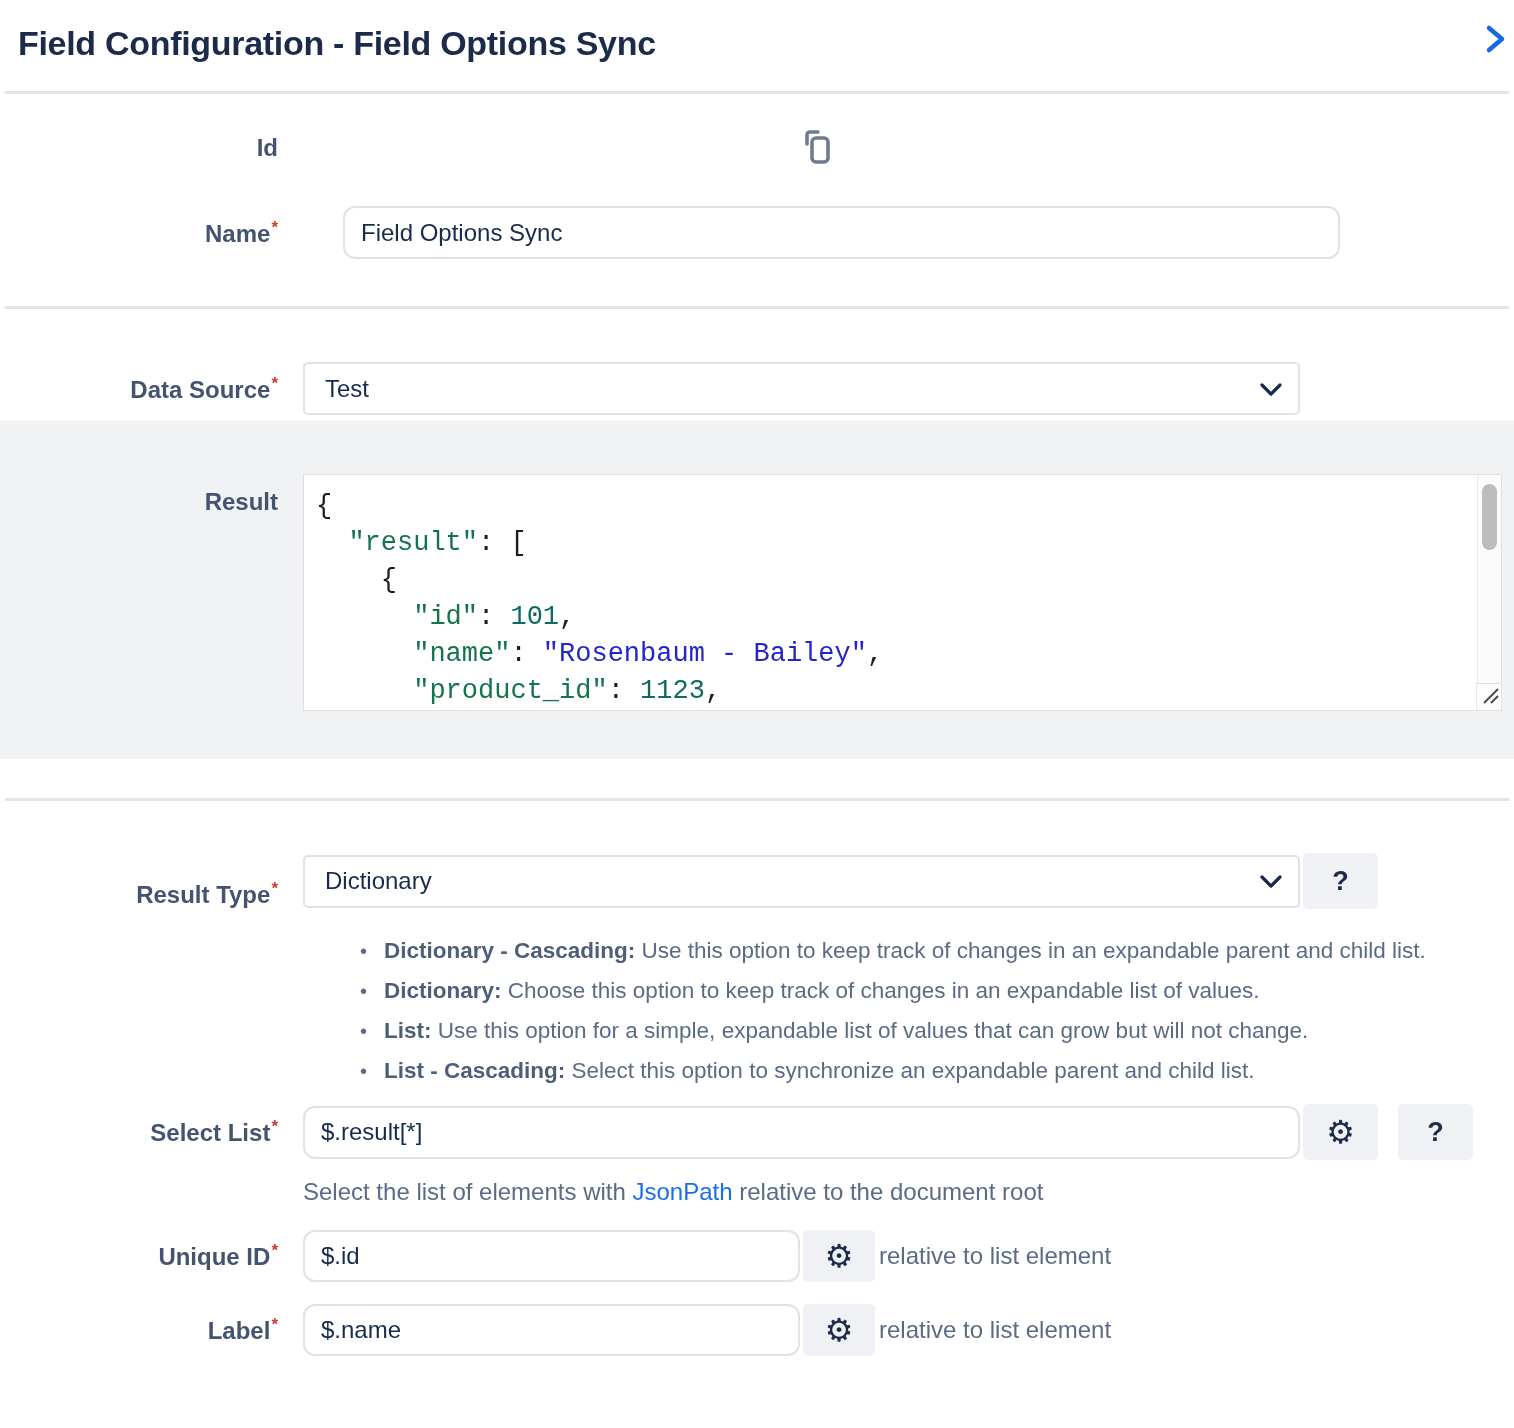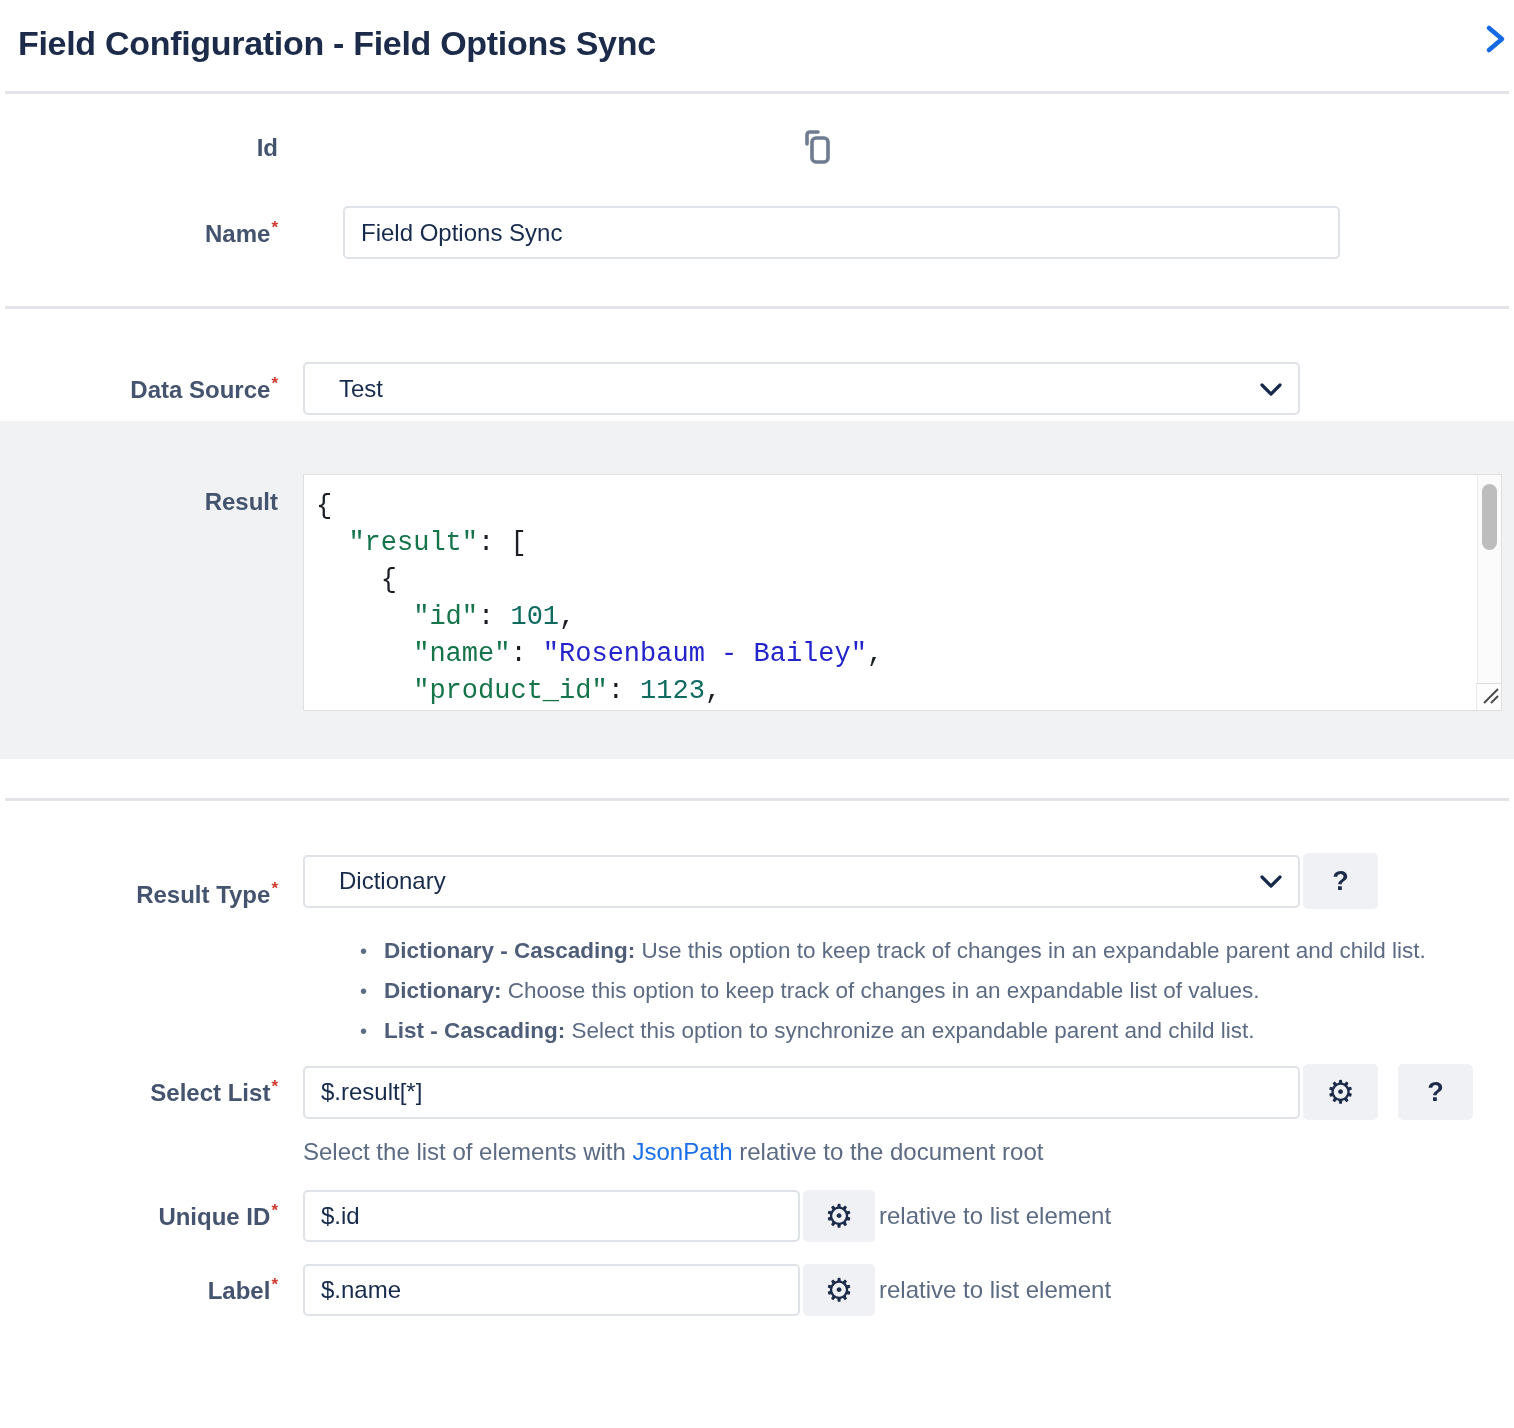--- a/index.html
+++ b/index.html
@@ -16,28 +16,28 @@
   }
   .header{padding:24px 18px 28px 18px;position:relative;}
   .page-title{font-size:34px;font-weight:700;color:var(--title-navy);letter-spacing:-0.3px;}
   .collapse-btn{position:absolute;right:4px;top:22px;background:none;border:none;cursor:pointer;padding:2px;}
   .divider{border:none;border-top:3px solid #e2e4e8;margin:0 5px;}
   .row{display:flex;align-items:center;}
   .label-col{width:278px;text-align:right;flex:0 0 278px;font-size:24px;font-weight:700;color:var(--label-navy);}
   .required{color:var(--required-red);font-size:17px;vertical-align:super;font-weight:700;margin-left:1px;}
   .content-col{margin-left:25px;display:flex;align-items:center;}
   .field-input{
-    width:997px;height:53px;border:2px solid #dfe2e7;border-radius:5px;background:#fff;
+    width:997px;height:53px;border:2px solid #dfe2e7;border-radius:12px;background:#fff;
     font-family:"Liberation Sans",sans-serif;font-size:24px;color:var(--input-text);
     padding:0 16px;outline:none;
   }
   .small-input{width:497px;height:52px;}
   .select-box{
     position:relative;width:997px;height:53px;border:2px solid #dfe2e7;border-radius:5px;background:#fff;
-    display:flex;align-items:center;padding:0 34px;font-size:24px;color:var(--input-text);cursor:pointer;
+    display:flex;align-items:center;padding:0 20px;font-size:24px;color:var(--input-text);cursor:pointer;
   }
   .select-box .chev{position:absolute;right:16px;top:50%;transform:translateY(-50%);}
   .icon-btn{
     height:56px;width:75px;margin-left:3px;border:none;border-radius:5px;background:var(--button-bg);
     display:flex;align-items:center;justify-content:center;cursor:pointer;
   }
   .help-btn{font-size:27px;font-weight:700;color:var(--title-navy);font-family:"Liberation Sans",sans-serif;}
   .gear-glyph{font-family:"DejaVu Sans",sans-serif;font-size:32px;color:var(--title-navy);line-height:1;}
   .gear-attached{height:52px;width:72px;}
   .gap-btn{margin-left:20px;}
@@ -178,20 +178,21 @@
         </svg>
       </span>
     </div>
     <button class="icon-btn help-btn">?</button>
   </div>
 </div>
 
 <ul class="options-list">
     <li><strong>Dictionary - Cascading:</strong> Use this option to keep track of changes in an expandable parent and child list.</li>
     <li><strong>Dictionary:</strong> Choose this option to keep track of changes in an expandable list of values.</li>
+    <li><strong>List:</strong> Use this option for a simple, expandable list of values that can grow but will not change.</li>
     <li><strong>List - Cascading:</strong> Select this option to synchronize an expandable parent and child list.</li>
   </ul>
 
 <div class="row row-selectlist">
   <div class="label-col">
     <span>Select List</span><span class="required">*</span>
   </div>
   <div class="content-col">
     <input class="field-input" type="text" value="$.result[*]" style="">
     <button class="icon-btn">

